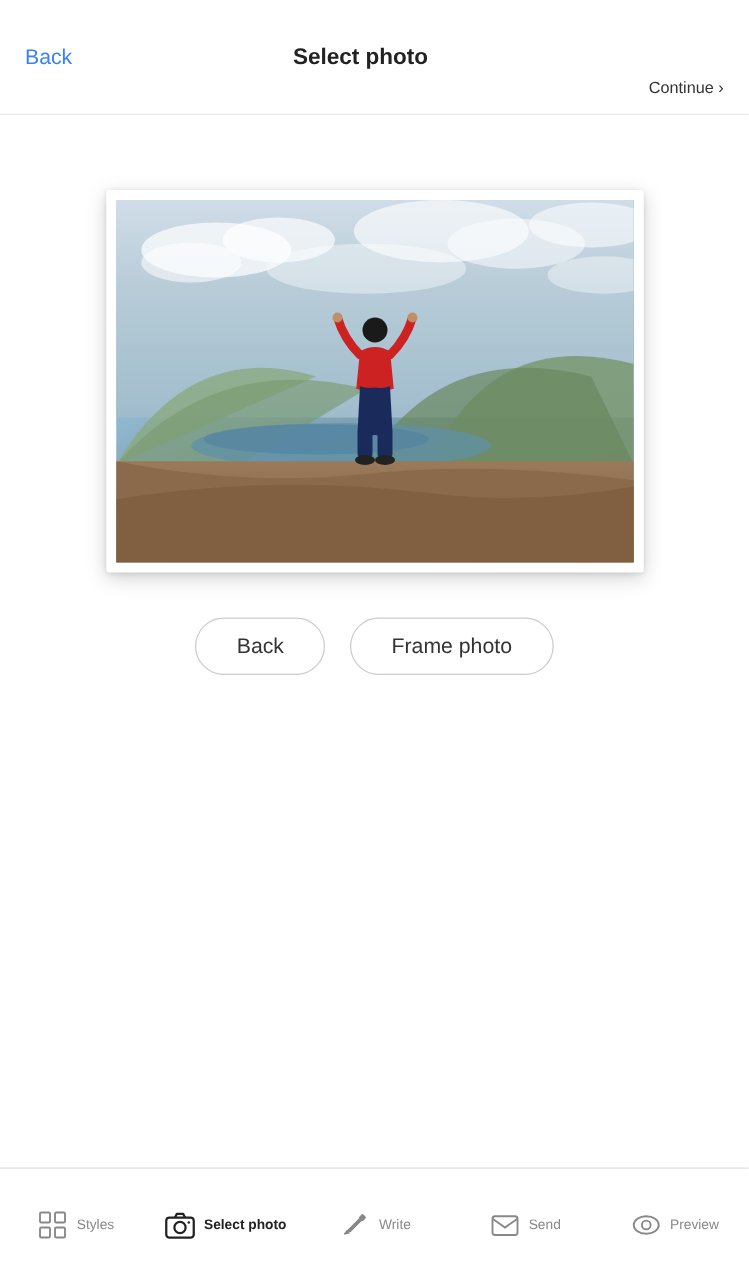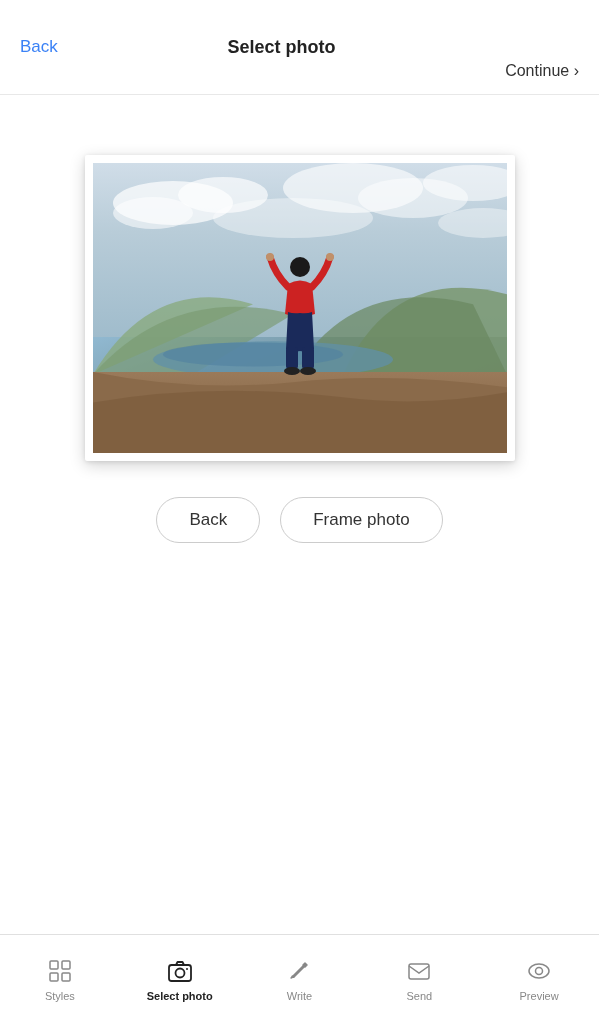--- a/index.html
+++ b/index.html
@@ -32,21 +32,21 @@
       cursor: pointer;
     }
 
     .header-title {
       font-size: 18px;
       font-weight: 600;
       color: #222222;
     }
 
     .header-continue {
-      font-size: 16px;
+      font-size: 13px;
       color: #333333;
       cursor: pointer;
       display: flex;
       align-items: center;
       gap: 2px;
       margin-top: 48px;
     }
 
     
     .main-content {
@@ -137,21 +137,21 @@
       border-top: 1px solid #e0e0e0;
       display: flex;
       align-items: stretch;
       background: #ffffff;
       flex-shrink: 0;
     }
 
     .tab-item {
       flex: 1;
       display: flex;
-      flex-direction: column;
+      flex-direction: row;
       align-items: center;
       justify-content: center;
       gap: 5px;
       cursor: pointer;
     }
 
     .tab-icon {
       width: 28px;
       height: 28px;
       display: flex;

